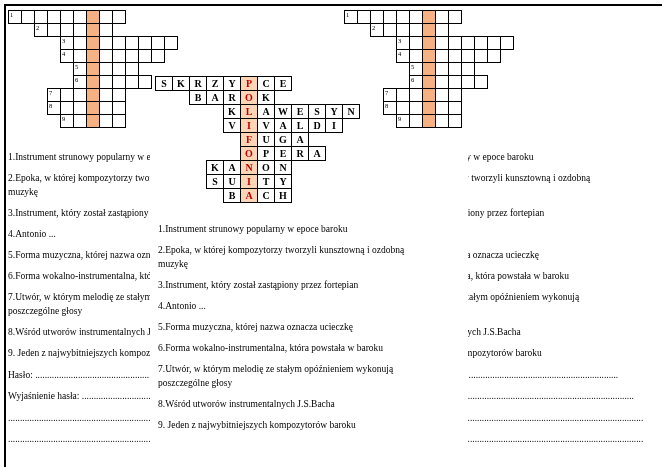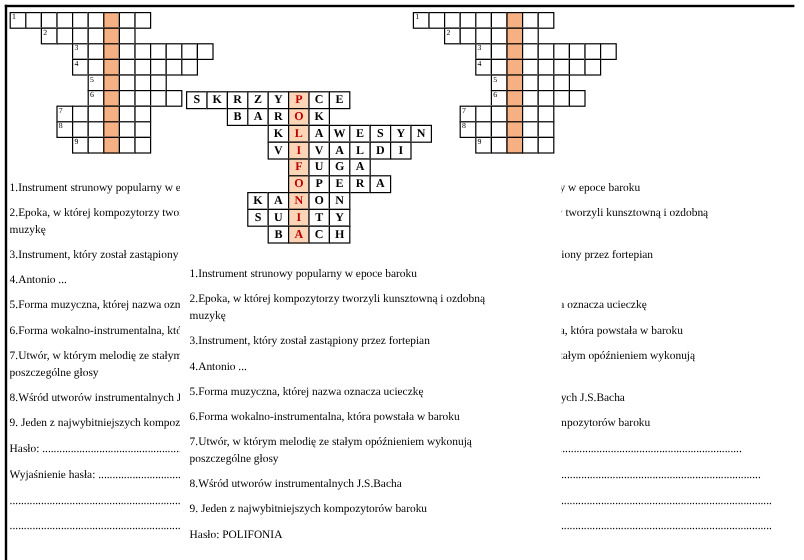--- a/index.html
+++ b/index.html
@@ -265,21 +265,20 @@
         <div class="clue">
           <div>7.Utwór, w którym melodię ze stałym opóźnieniem wykonują</div>
           <div>poszczególne głosy</div>
         </div>
         <div class="clue">
           <div>8.Wśród utworów instrumentalnych J.S.Bacha</div>
         </div>
         <div class="clue">
           <div>9. Jeden z najwybitniejszych kompozytorów baroku</div>
         </div>
-        <div class="haslo-answer">Hasło: POLIFONIA</div>
       </div>
   </div>
 
   <div id="grid-solved" class="grid solved" style="width: 222px; height: 127px;">
       <div class="cell" style="left: 17px; top: 0px; width: 18px; height: 15px;">S</div>
       <div class="cell" style="left: 34px; top: 0px; width: 18px; height: 15px;">K</div>
       <div class="cell" style="left: 51px; top: 0px; width: 18px; height: 15px;">R</div>
       <div class="cell" style="left: 68px; top: 0px; width: 18px; height: 15px;">Z</div>
       <div class="cell" style="left: 85px; top: 0px; width: 18px; height: 15px;">Y</div>
       <div class="cell hl-solved red" style="left: 102px; top: 0px; width: 18px; height: 15px;">P</div>

